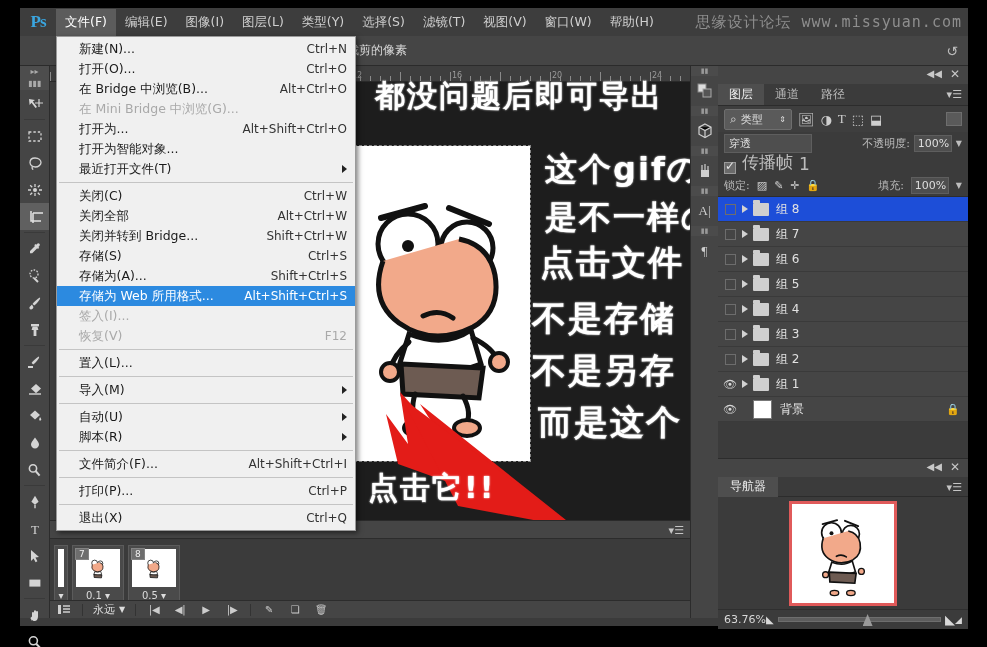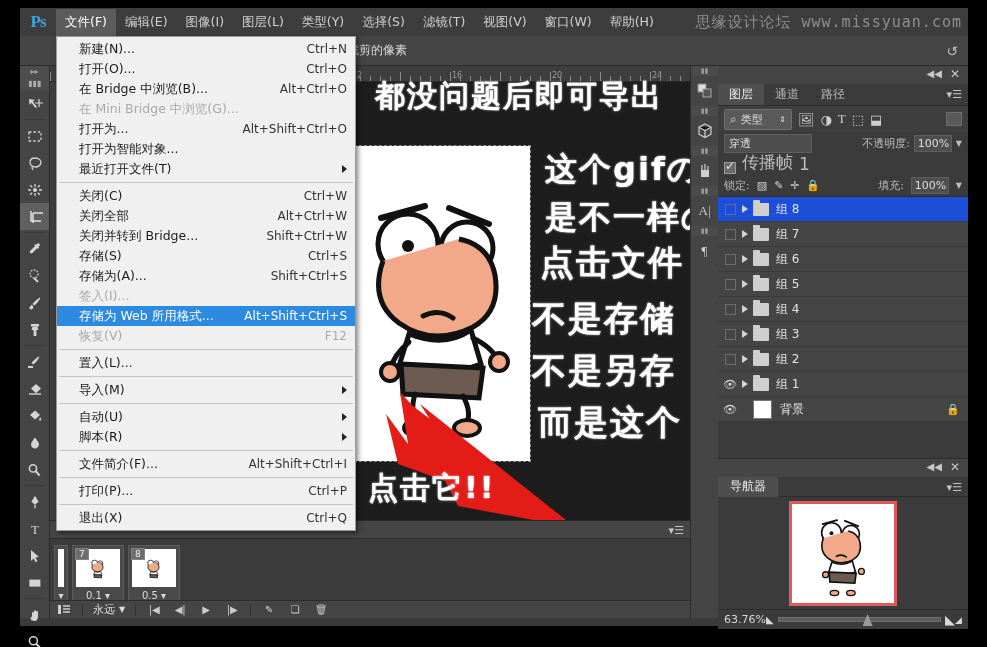--- a/index.html
+++ b/index.html
@@ -822,28 +822,28 @@
         <span class="sc">Shift+Ctrl+W</span>
       </div>
       <div class="mi">
         <span>存储(S)</span>
         <span class="sc">Ctrl+S</span>
       </div>
       <div class="mi">
         <span>存储为(A)...</span>
         <span class="sc">Shift+Ctrl+S</span>
       </div>
-      <div class="mi dis">
-        <span>签入(I)...</span>
-      </div>
       <div class="mi hl">
         <span>存储为 Web 所用格式...</span>
         <span class="sc">Alt+Shift+Ctrl+S</span>
       </div>
       <div class="mi dis">
+        <span>签入(I)...</span>
+      </div>
+      <div class="mi dis">
         <span>恢复(V)</span>
         <span class="sc">F12</span>
       </div>
       <div class="msep"></div>
       <div class="mi">
         <span>置入(L)...</span>
       </div>
       <div class="msep"></div>
       <div class="mi">
         <span>导入(M)</span>

